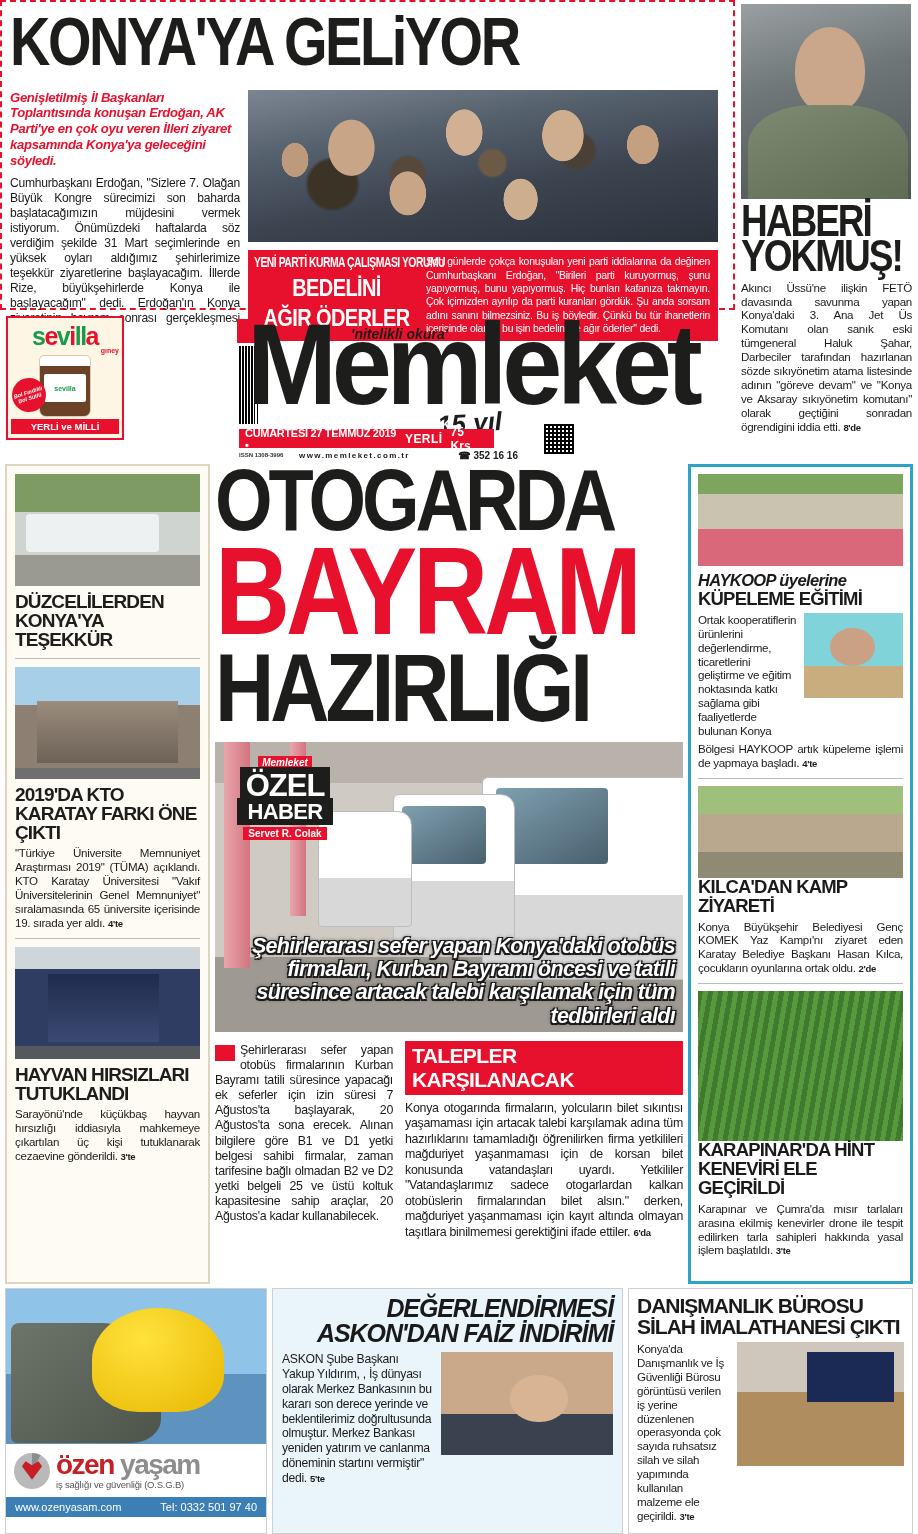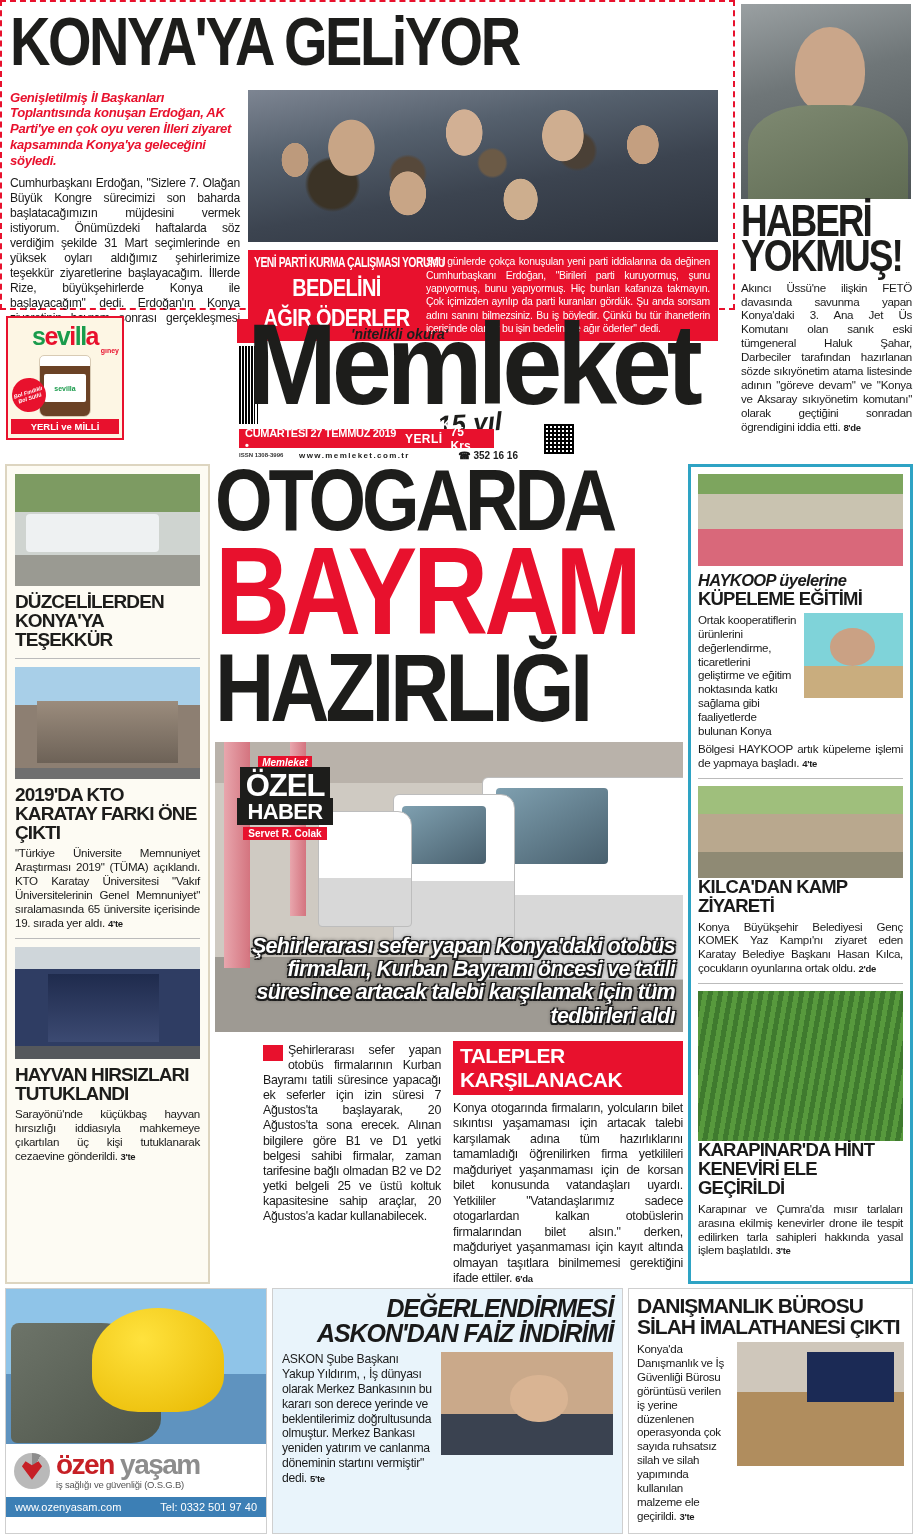--- a/index.html
+++ b/index.html
@@ -229,21 +229,21 @@
   .bo-ozel { background:#1d1d1b; color:#fff; font-size:31px; font-weight:bold; line-height:1; padding:1px 6px; letter-spacing:-1px;}
   .bo-haber { background:#1d1d1b; color:#fff; font-size:22px; font-weight:bold; line-height:1; padding:1px 10px; letter-spacing:-0.6px;}
   .bo-author { background:#e8112d; color:#fff; font-size:10px; font-weight:bold; padding:1px 5px; display:inline-block;}
   .center-subhead {
     position: absolute; left: 8px; right: 8px; bottom: 4px; z-index: 4;
     color: #fff; font-size: 21.5px; font-weight: bold; font-style: italic;
     line-height: 1.08; letter-spacing: -0.7px; text-align: right;
     text-shadow: -1.5px -1.5px 0 #1a1a1a, 1.5px -1.5px 0 #1a1a1a, -1.5px 1.5px 0 #1a1a1a, 1.5px 1.5px 0 #1a1a1a, 0 0 4px #1a1a1a;
   }
   .center-cols { display: flex; gap: 12px; margin-top: 9px; }
-  .cc-left { width: 178px; position: relative; padding-top: 2px; margin-left: 48px; }
+  .cc-left { width: 178px; position: relative; padding-top: 2px; }
   .cc-redsq { width: 20px; height: 16px; background:#e8112d; float: left; margin: 2px 5px 0 0; }
   .cc-text { font-size: 12.4px; line-height: 1.22; text-align: justify; letter-spacing:-0.3px; }
   .cc-right { flex: 1; }
   .cc-head {
     background: #e8112d; color: #fff; font-size: 21px; font-weight: bold;
     padding: 3px 7px; letter-spacing: -0.6px;
   }
   .cc-body { font-size: 12.4px; line-height: 1.25; margin-top: 6px; text-align: justify; letter-spacing:-0.3px; }
 
   

